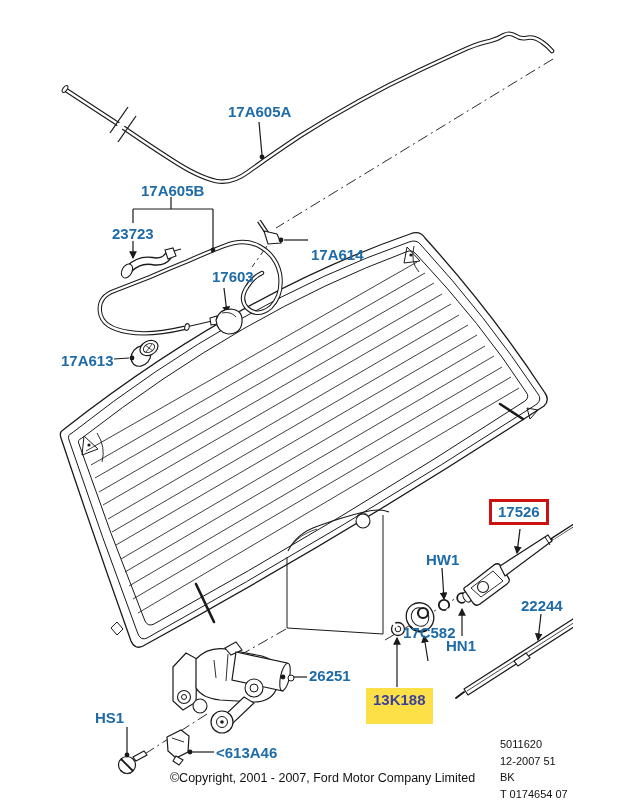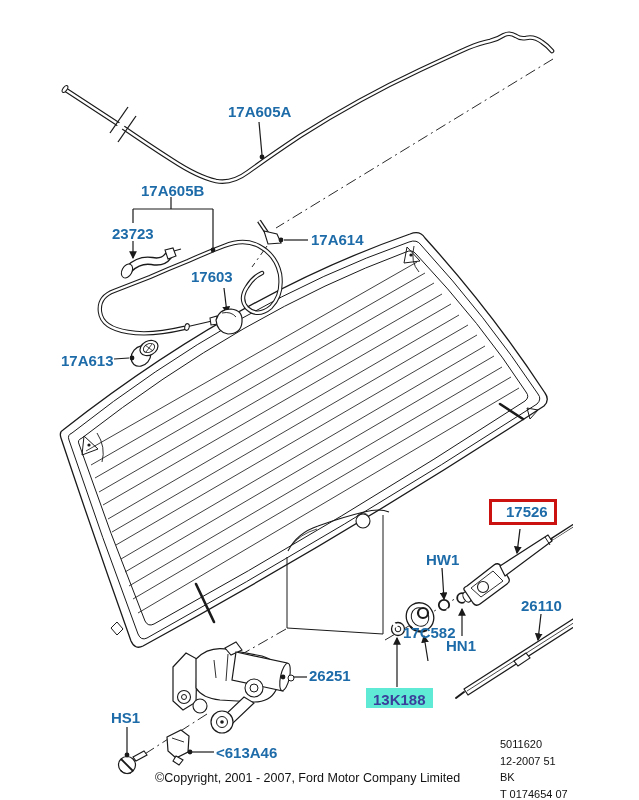--- a/index.html
+++ b/index.html
@@ -12,31 +12,31 @@
     position:absolute;
     font:bold 15px "Liberation Sans",sans-serif;
     color:#1d6ba8;
     white-space:nowrap;
     letter-spacing:0px;
     cursor:pointer;
   }
   .hl-border{
     border:3px solid #cc1111;
     background:#ffffff;
-    padding:1px 6px 2px 14px;
+    padding:1px 6px 2px 6px;
   }
   .hl-fill{
-    background:#5eead4;
-    padding:3px 7px 0 7px;
+    background:#fde047;
+    padding:3px 7px 16px 7px;
   }
   .hl-fill span{color:#3b3f9b;}
   .copyright{
     position:absolute;left:155px;top:771px;width:335px;
     font:12.5px "Liberation Sans",sans-serif;color:#111111;
-    text-align:left;white-space:nowrap;
+    text-align:center;white-space:nowrap;
   }
   .docblock{
     position:absolute;left:500px;top:736px;width:95px;
     font:11px "Liberation Sans",sans-serif;color:#111111;
     text-align:left;line-height:16.5px;
   }
 </style>
 </head>
 <body>
 
@@ -230,39 +230,39 @@
     <circle cx="132" cy="358" r="2.4"></circle>
     <circle cx="283" cy="677" r="2.4"></circle>
     <circle cx="127" cy="755" r="2.4"></circle>
     <circle cx="190" cy="752" r="2.4"></circle>
   </g>
 </svg>
 
 <div class="label" style="left:228px;top:103px">17A605A</div>
 <div class="label" style="left:141px;top:182px">17A605B</div>
 <div class="label" style="left:112px;top:225px">23723</div>
-<div class="label" style="left:311px;top:231px">17A614</div>
-<div class="label" style="left:191px;top:268px">17603</div>
+<div class="label" style="left:311px;top:246px">17A614</div>
+<div class="label" style="left:212px;top:268px">17603</div>
 <div class="label" style="left:61px;top:352px">17A613</div>
 
 <div class="label hl-border" style="left:489px;top:499px">
   <span>17526</span>
 </div>
 
 <div class="label" style="left:426px;top:551px">HW1</div>
-<div class="label" style="left:521px;top:597px">26110</div>
+<div class="label" style="left:521px;top:597px">22244</div>
 <div class="label" style="left:446px;top:637px">HN1</div>
 <div class="label" style="left:403px;top:624px">17C582</div>
 <div class="label" style="left:309px;top:667px">26251</div>
 
 <div class="label hl-fill" style="left:366px;top:688px">
   <span>13K188</span>
 </div>
 
-<div class="label" style="left:111px;top:709px">HS1</div>
+<div class="label" style="left:95px;top:709px">HS1</div>
 <div class="label" style="left:216px;top:744px">&lt;613A46</div>
 
 <div class="copyright">©Copyright, 2001 - 2007, Ford Motor Company Limited</div>
 
 <div class="docblock">
   <div>5011620</div>
   <div>12-2007 51</div>
   <div>BK</div>
   <div>T 0174654 07</div>
 </div>

